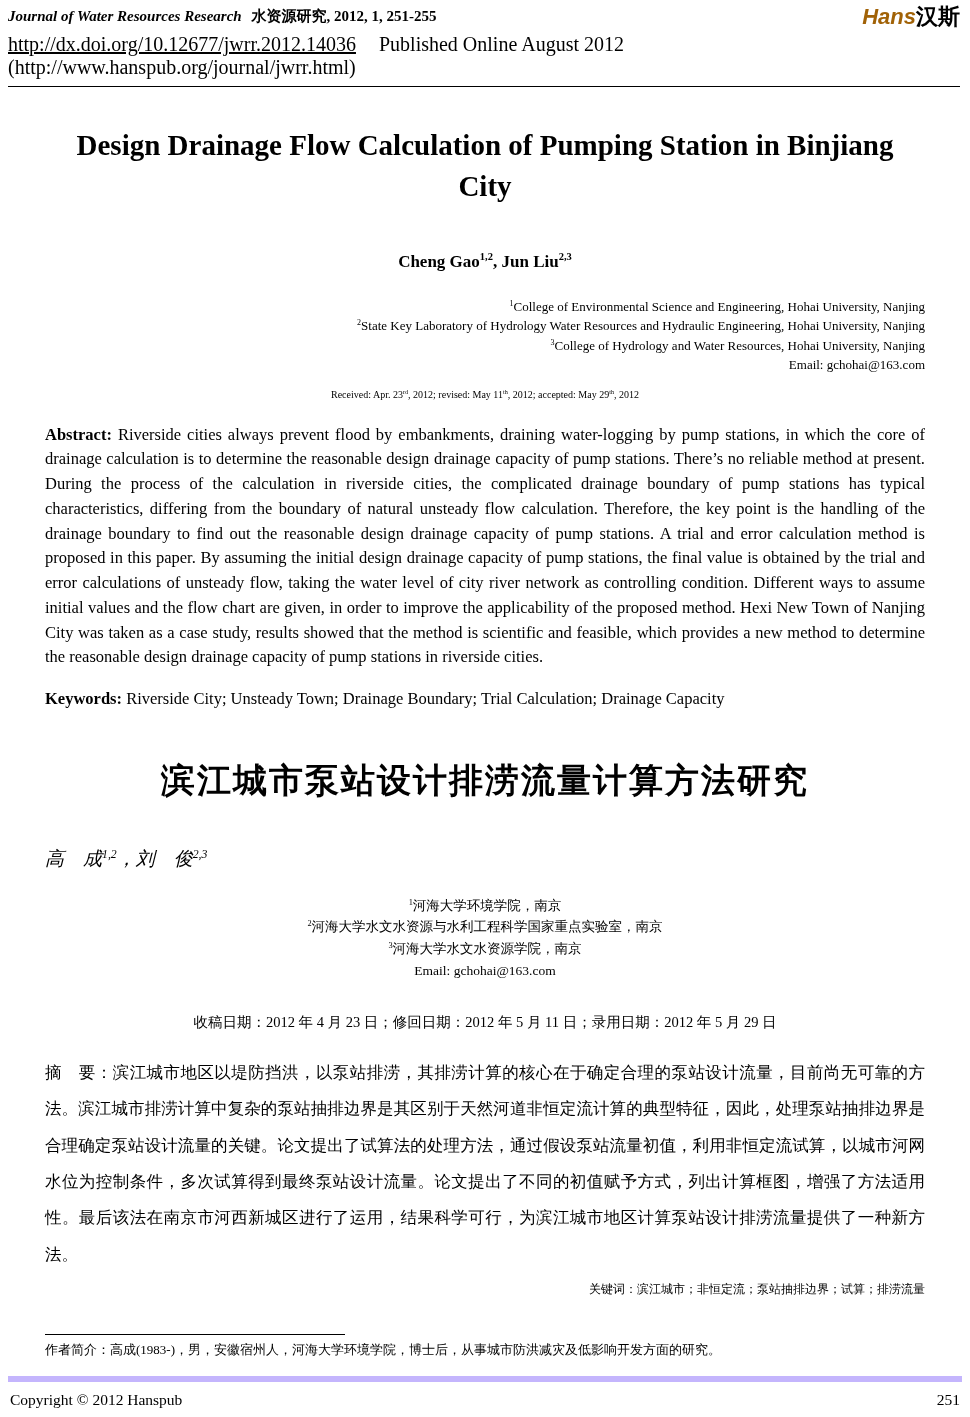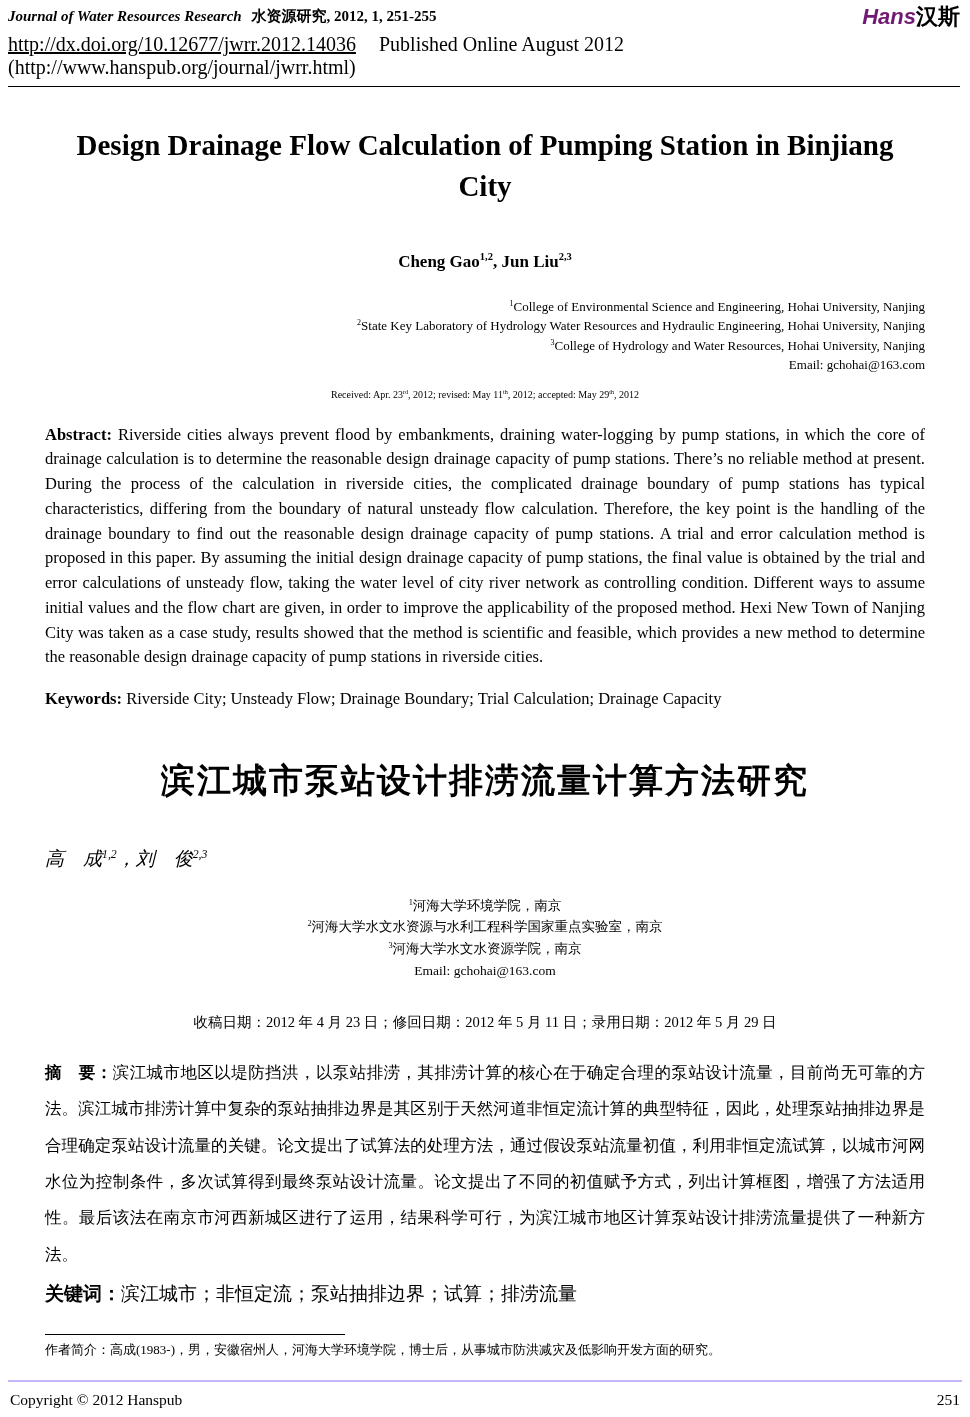--- a/index.html
+++ b/index.html
@@ -9,21 +9,21 @@
     font-family:"Liberation Serif","DejaVu Serif",serif;
     overflow:hidden; box-sizing:border-box;
   }
   
   .header { padding:5px 10px 0 8px; font-size:15px; }
   .header-top { display:flex; justify-content:space-between; align-items:flex-start; }
   .journal-line { font-weight:bold; line-height:1.3; padding-top:2px; }
   .journal-en { font-style:italic; }
   .journal-cn { margin-left:6px; }
   .logo { font-family:"Liberation Sans","DejaVu Sans",sans-serif; font-weight:bold; font-size:22px; white-space:nowrap; line-height:1.1; }
-  .logo-hans { color:#701a75; font-style:italic; }
+  .logo-hans { color:#a16207; font-style:italic; }
   .logo-cn { color:#000000; }
   .doi-line { margin-top:4px; font-size:20px; }
   a.doi { color:#000; text-decoration:underline; cursor:pointer; }
   .published { margin-left:18px; }
   .header-rule { border-top:1.5px solid #000; margin-top:7px; }
   
   .main { padding:0 45px; }
   .title { margin:38px 30px 0 30px; text-align:center; font-weight:bold; font-size:29px; line-height:1.42; }
   sup { font-size:62%; vertical-align:super; line-height:0; }
   .authors { margin-top:44px; text-align:center; font-weight:bold; font-size:17px; }
@@ -32,28 +32,28 @@
   .abstract { margin:23px 0 0 0; text-align:justify; font-size:16.5px; line-height:1.5; }
   .label { font-weight:bold; }
   .keywords { margin:17px 0 0 0; text-align:justify; font-size:16.5px; line-height:1.5; }
   
   .cn-title { margin-top:46px; text-align:center; font-weight:bold; font-size:34px; letter-spacing:2px;
               font-family:"Liberation Sans","DejaVu Sans",sans-serif; }
   .cn-authors { margin-top:42px; font-size:19px; font-style:italic; }
   .cn-affils { margin-top:23px; text-align:center; font-size:13.5px; line-height:1.6; }
   .cn-received { margin-top:32px; text-align:center; font-size:14.5px; }
   .cn-abstract { margin:22px 0 0 0; text-align:justify; font-size:16.5px; line-height:2.2; }
-  .cn-label { font-weight:bold; font-family:"Liberation Sans","DejaVu Sans",sans-serif; }
-  .cn-keywords { margin:8px 0 0 0; font-size:19px; }
+  .cn-label { font-weight:normal; font-family:"Liberation Sans","DejaVu Sans",sans-serif; }
+  .cn-keywords { margin:8px 0 0 0; font-size:12px;text-align:right; }
   
   .footnote { position:absolute; left:45px; right:58px; bottom:58px; font-size:13px; line-height:1.5; }
   .footnote-rule { width:300px; border-top:1px solid #000; margin-bottom:5px; }
   .footer { position:absolute; left:8px; right:8px; bottom:8px;
             display:flex; justify-content:space-between; align-items:flex-end;
-            font-size:15.5px; border-top:2px solid #c4b5fd; padding:9px 2px 0 2px; }
+            font-size:15.5px; border-top:6px solid #c4b5fd; padding:9px 2px 0 2px; }
 </style>
 </head>
 <body>
 
 <div class="page">
 
   <div class="header">
     <div class="header-top">
       <div class="journal-line">
         <span class="journal-en">Journal of Water Resources Research</span>
@@ -80,21 +80,21 @@
       <div><sup>1</sup><span>College of Environmental Science and Engineering, Hohai University, Nanjing</span></div>
       <div><sup>2</sup><span>State Key Laboratory of Hydrology Water Resources and Hydraulic Engineering, Hohai University, Nanjing</span></div>
       <div><sup>3</sup><span>College of Hydrology and Water Resources, Hohai University, Nanjing</span></div>
       <div>Email: gchohai@163.com</div>
     </div>
 
     <div class="received"><span>Received: Apr. 23</span><sup>rd</sup><span>, 2012; revised: May 11</span><sup>th</sup><span>, 2012; accepted: May 29</span><sup>th</sup><span>, 2012</span></div>
 
     <p class="abstract"><span class="label">Abstract:</span> <span>Riverside cities always prevent flood by embankments, draining water-logging by pump stations, in which the core of drainage calculation is to determine the reasonable design drainage capacity of pump stations. There’s no reliable method at present. During the process of the calculation in riverside cities, the complicated drainage boundary of pump stations has typical characteristics, differing from the boundary of natural unsteady flow calculation. Therefore, the key point is the handling of the drainage boundary to find out the reasonable design drainage capacity of pump stations. A trial and error calculation method is proposed in this paper. By assuming the initial design drainage capacity of pump stations, the final value is obtained by the trial and error calculations of unsteady flow, taking the water level of city river network as controlling condition. Different ways to assume initial values and the flow chart are given, in order to improve the applicability of the proposed method. Hexi New Town of Nanjing City was taken as a case study, results showed that the method is scientific and feasible, which provides a new method to determine the reasonable design drainage capacity of pump stations in riverside cities.</span></p>
 
-    <p class="keywords"><span class="label">Keywords:</span> <span>Riverside City; Unsteady Flow; Drainage Boundary; Trial Calculation; Drainage Capacity</span></p>
+    <p class="keywords"><span class="label">Keywords:</span> <span>Riverside City; Unsteady Town; Drainage Boundary; Trial Calculation; Drainage Capacity</span></p>
 
     <h2 class="cn-title">滨江城市泵站设计排涝流量计算方法研究</h2>
 
     <div class="cn-authors"><span>高　成</span><sup>1,2</sup><span>，</span><span>刘　俊</span><sup>2,3</sup></div>
 
     <div class="cn-affils">
       <div><sup>1</sup><span>河海大学环境学院，南京</span></div>
       <div><sup>2</sup><span>河海大学水文水资源与水利工程科学国家重点实验室，南京</span></div>
       <div><sup>3</sup><span>河海大学水文水资源学院，南京</span></div>
       <div>Email: gchohai@163.com</div>

